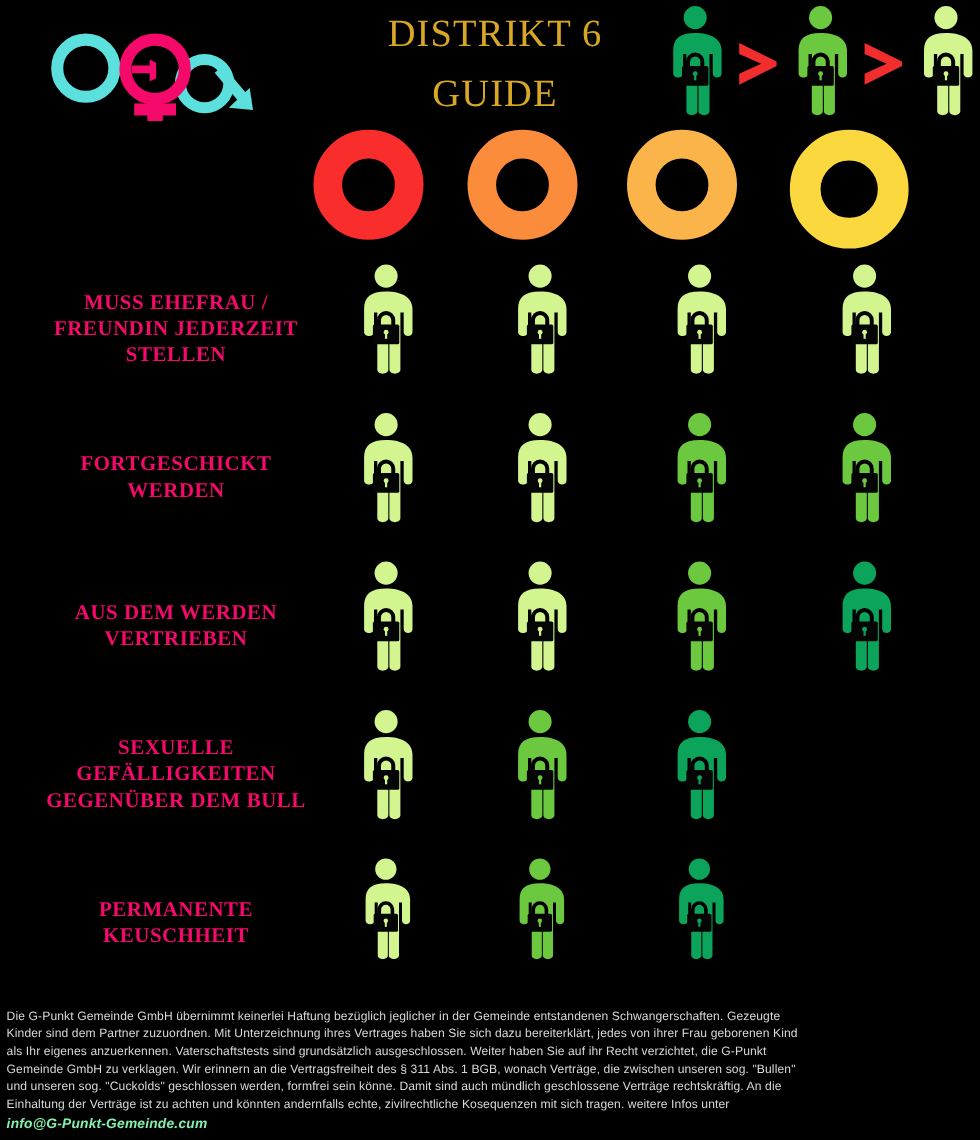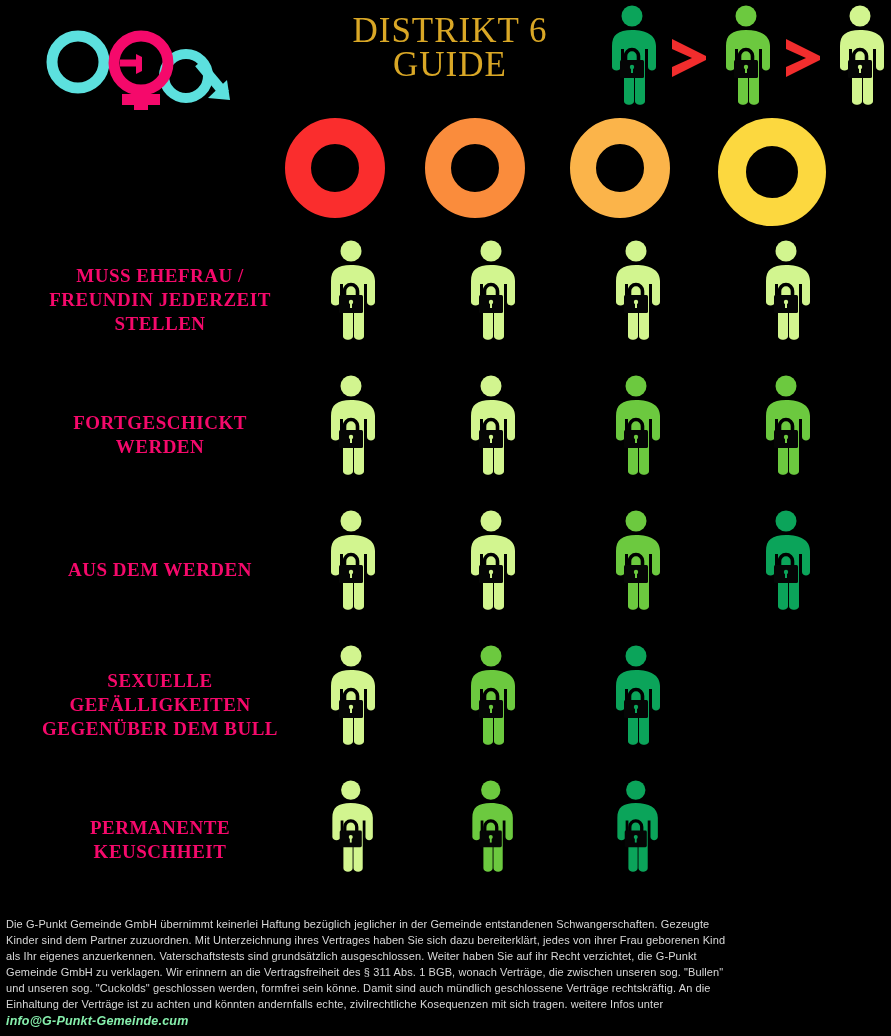--- a/index.html
+++ b/index.html
@@ -35,21 +35,21 @@
     left: 290px;
     top: 14px;
     width: 320px;
     text-align: center;
     font-family: "Liberation Serif", "DejaVu Serif", serif;
     font-size: 35px;
     line-height: 0.98;
     letter-spacing: 1px;
     color: #d9a726;
   }
-  #title .tl2 { display: block; }
+  #title .tl2 { display: block; margin-top: 20px; }
 
   
   #legend {
     position: absolute;
     left: 604px;
     top: 2px;
     width: 284px;
     height: 112px;
     display: flex;
     align-items: center;
@@ -301,20 +301,21 @@
             <path d="M21.5 56 L21.5 51 A6.5 6.5 0 0 1 34.5 51 L34.5 56" fill="none" stroke="#000000" stroke-width="3.6"></path>
             <rect x="16" y="55" width="24" height="18" rx="1.5" fill="#050505"></rect>
             <circle cx="28" cy="62" r="2.2" fill="#6cc93f"></circle>
             <rect x="27" y="62" width="2" height="6" fill="#6cc93f"></rect>
           </svg>
         </div>
       </div>
       <div class="grid-row" style="top: 270px;">
         <div class="row-label">
           <div>AUS DEM WERDEN</div>
+          <div>VERTRIEBEN</div>
         </div>
         <div class="cell" style="width: 56px; height: 106px; left: 307px;">
           <svg viewBox="0 0 56 106" class="fig-svg">
             <circle cx="28" cy="11" r="10.5" fill="#d2f58f"></circle>
             <path d="M28 25 C14 25 8 30 8 41 L8 62 C8 66.5 17 66.5 17 62 L17 44 L20 44 L20 96 C20 101 30 101 30 96 L30 66 L31 66 L31 96 C31 101 41 101 41 96 L41 44 L44 44 L44 62 C44 66.5 52 66.5 52 62 L52 41 C52 30 42 25 28 25 Z" fill="#d2f58f"></path>
             <path d="M21.5 56 L21.5 51 A6.5 6.5 0 0 1 34.5 51 L34.5 56" fill="none" stroke="#000000" stroke-width="3.6"></path>
             <rect x="16" y="55" width="24" height="18" rx="1.5" fill="#050505"></rect>
             <circle cx="28" cy="62" r="2.2" fill="#d2f58f"></circle>
             <rect x="27" y="62" width="2" height="6" fill="#d2f58f"></rect>
           </svg>

